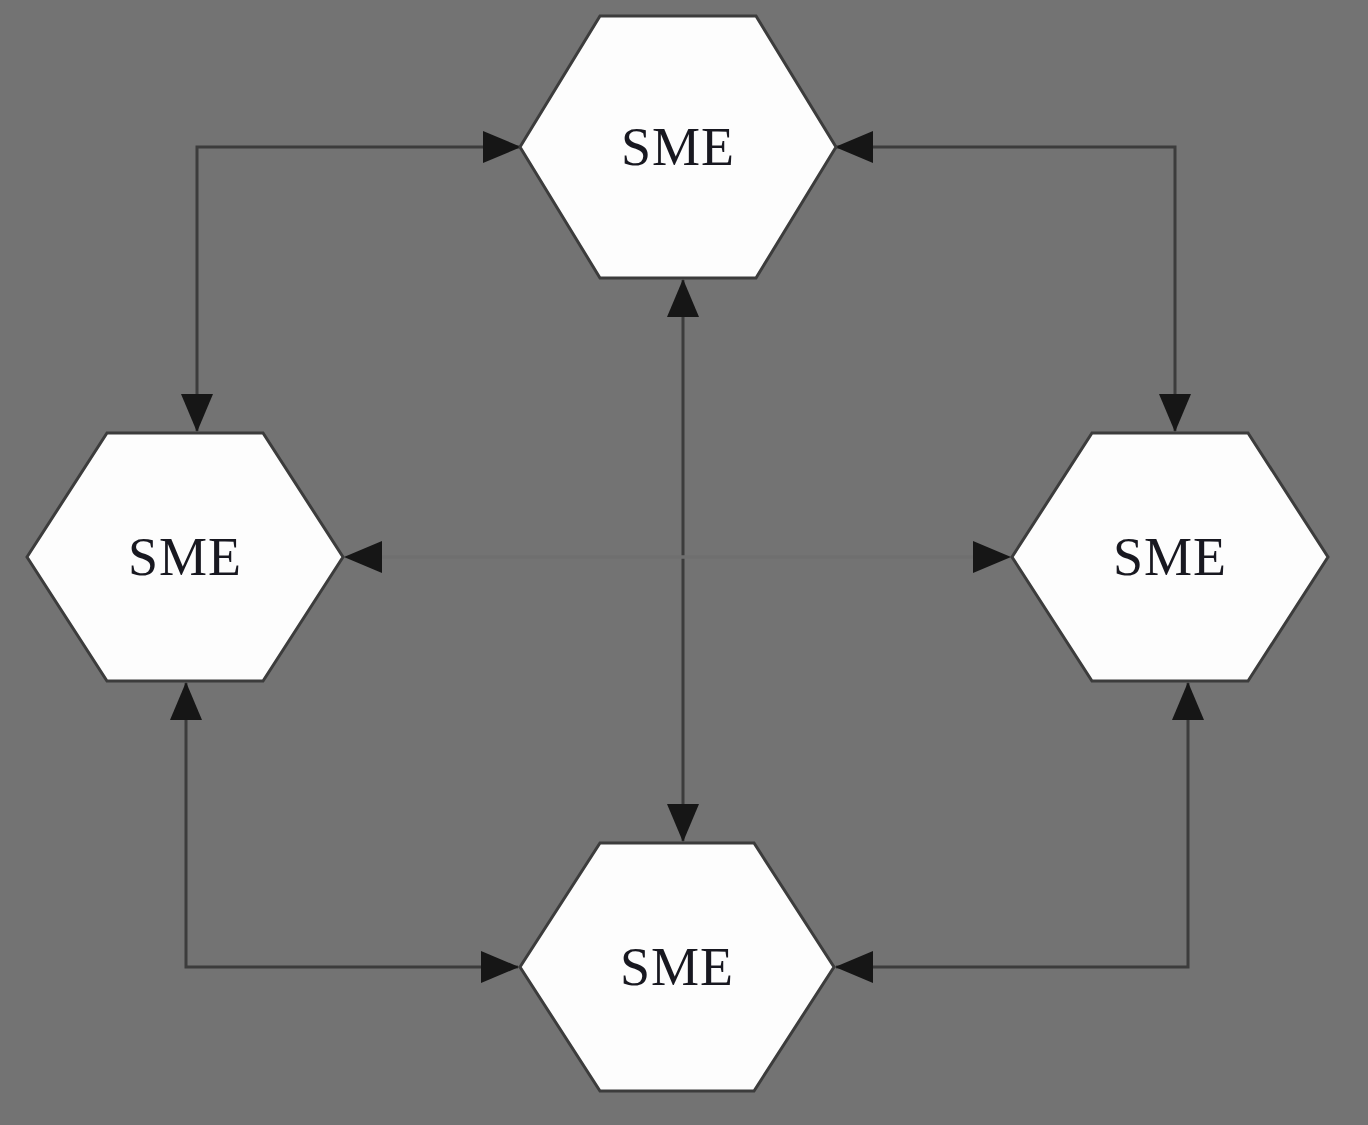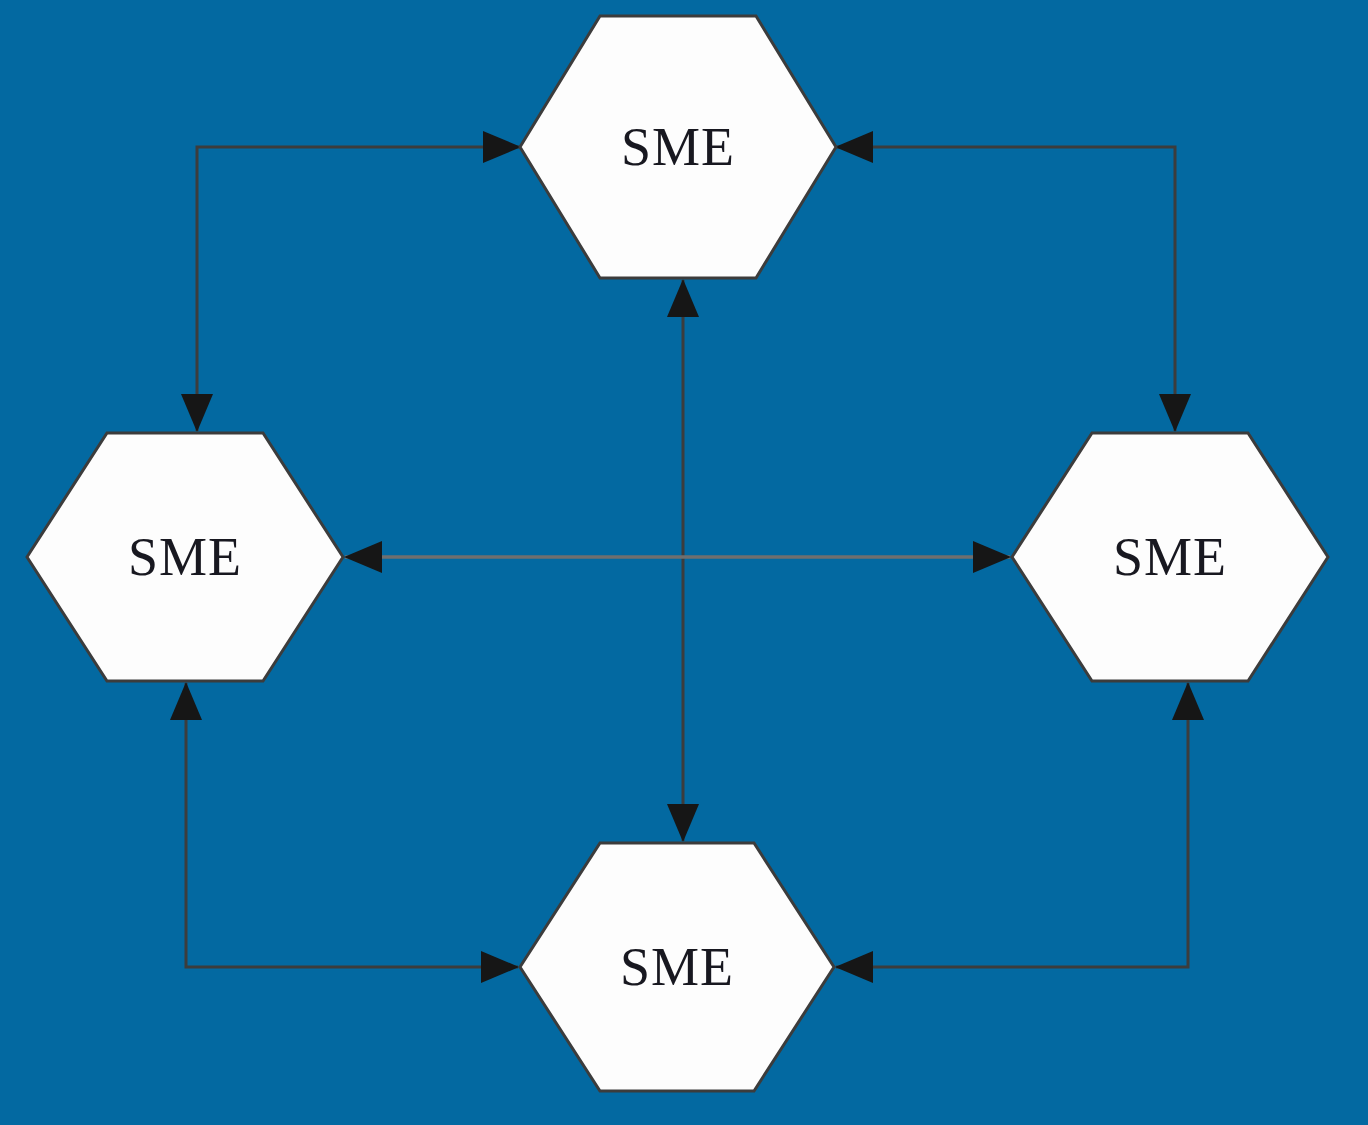--- a/index.html
+++ b/index.html
@@ -1,20 +1,20 @@
 <!DOCTYPE html>
 <html><head>
 <meta charset="utf-8">
 <style>
   html, body { margin: 0; padding: 0; background: #ffffff; }
   .canvas {
     width: 1368px;
     height: 1125px;
     position: relative;
-    background: #0369a1;
+    background: #737373;
     overflow: hidden;
   }
   svg { display: block; }
   .hex {
     fill: #fdfdfd;
     stroke: #3c3c3c;
     stroke-width: 3;
     stroke-linejoin: miter;
   }
   .edge {

